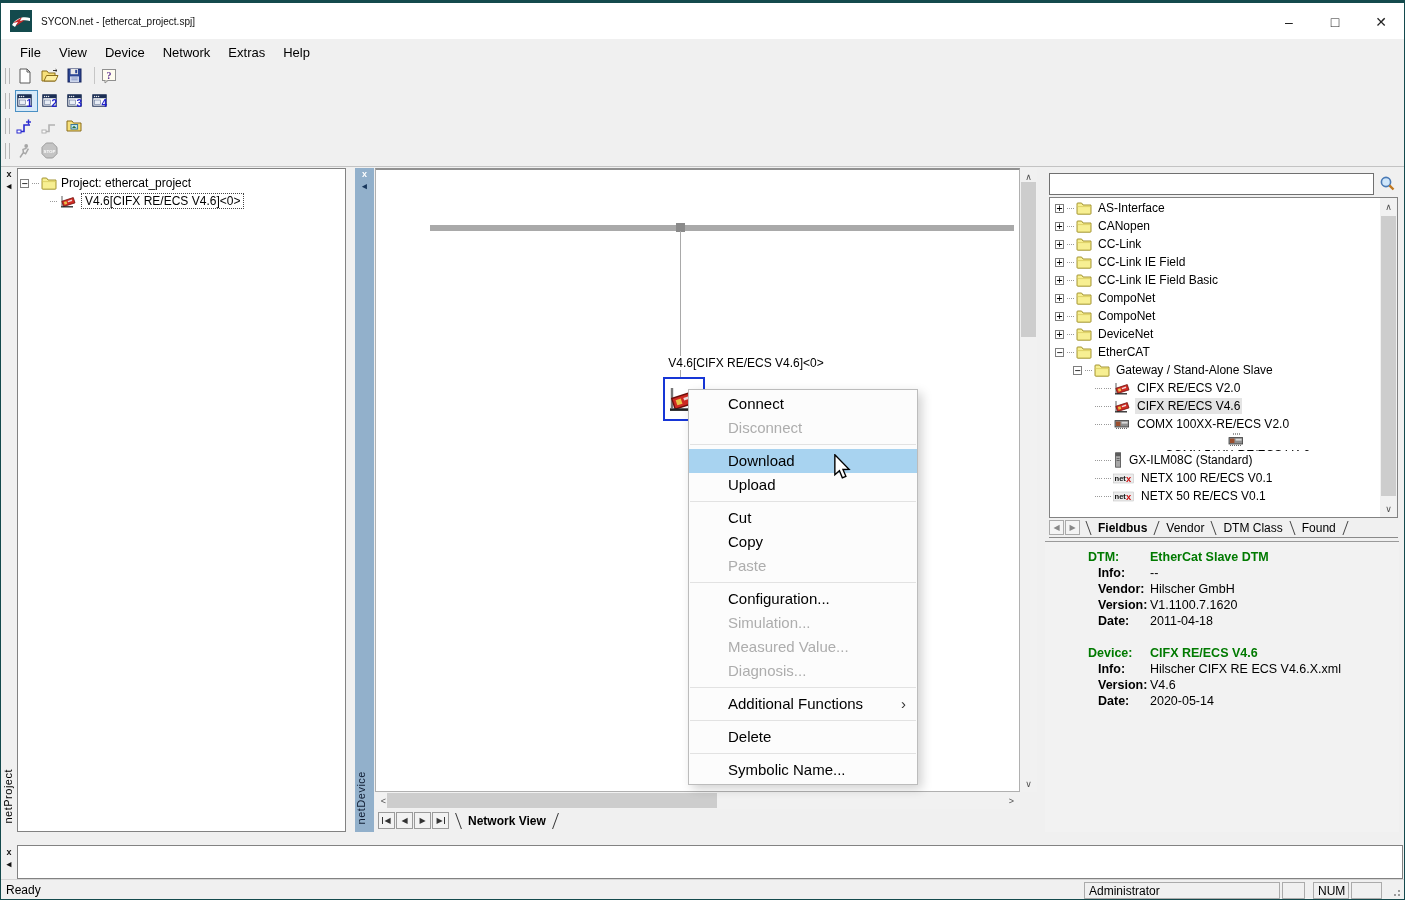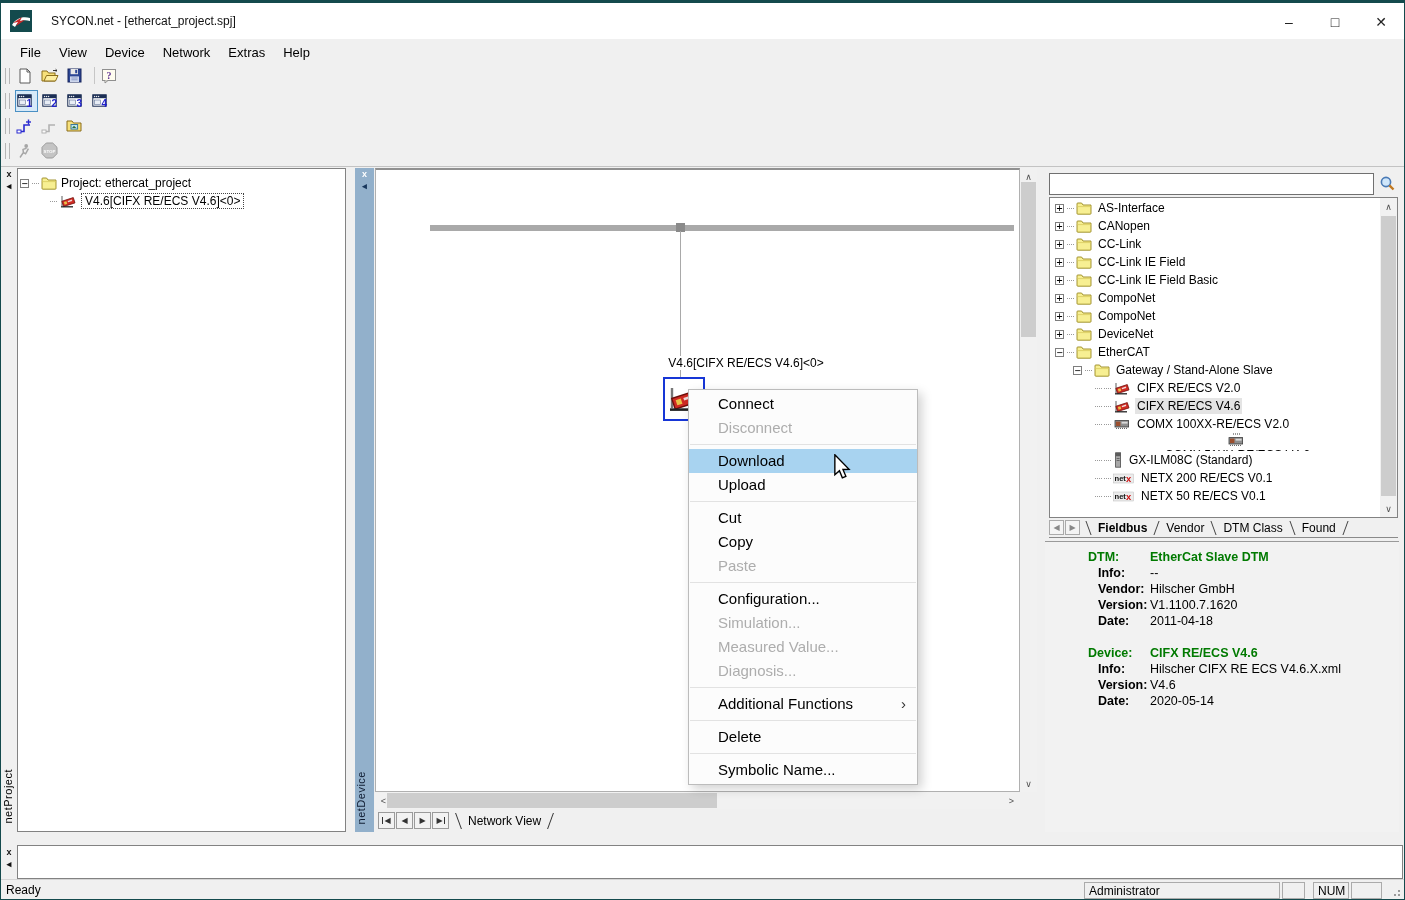--- a/index.html
+++ b/index.html
@@ -7,21 +7,21 @@
     --dock-blue:#92b0cb; --line:#a9a9a9; --dis:#adadad;
   }
   *{box-sizing:border-box; margin:0; padding:0;}
   body{font-family:"Liberation Sans",sans-serif; background:#555;}
   .window{position:relative; width:1405px; height:900px; background:var(--chrome);
           border:1px solid var(--frame); overflow:hidden; font-size:12px; color:#000;}
   
   .titlebar{position:absolute; left:0; top:0; width:100%; height:38px; background:#fff;
             border-top:2px solid var(--frame); display:flex; align-items:center;}
   .app-icon{margin-left:9px; width:22px; height:22px; flex:0 0 auto;}
-  .title-text{margin-left:19px; font-size:12px; color:#111;}
+  .title-text{margin-left:9px; font-size:10px; color:#111;}
   .win-controls{position:absolute; right:0; top:0; height:38px; display:flex;}
   .win-btn{width:46px; height:38px; display:flex; align-items:center; justify-content:center;
            font-size:14px; color:#222; font-weight:300;}
   
   .menubar{position:absolute; left:0; top:40px; height:22px; display:flex; align-items:center; padding-left:10px;}
   .menubar span{padding:2px 9px; font-size:13px;}
   
   .tb-row{position:absolute; left:0; height:25px; display:flex; align-items:center;}
   .grip{width:5px; height:16px; border-left:1px solid #b5b5b5; border-right:1px solid #b5b5b5; margin:0 5px 0 4px;}
   .tb-btn{width:23px; height:22px; display:flex; align-items:center; justify-content:center;
@@ -62,25 +62,25 @@
           font-size:9px; width:17px; height:17px; background:#f1f1f1;}
   .sb-thumb{position:absolute; background:#cdcdcd;}
   
   .navstrip{position:absolute; left:374px; top:808px; width:645px; height:23px; background:var(--chrome);
             display:flex; align-items:center; padding-left:3px;}
   .nav-btn{width:17px; height:17px; border:1px solid #9a9a9a; background:#f2f2f2; display:flex;
            align-items:center; justify-content:center; font-size:8px; color:#333; margin-right:1px; gap:1px;}
   .nav-bar{width:1px; height:7px; background:#333;}
   .slant{display:inline-block; width:1px; height:16px; background:#333; margin:0 9px; flex:0 0 auto;}
   .sl-l{transform:skewX(20deg);} .sl-r{transform:skewX(-20deg);}
-  .sheet-tab{font-size:12px; font-weight:normal; white-space:nowrap;}
+  .sheet-tab{font-size:12px; font-weight:bold; white-space:nowrap;}
   
   .menu{position:absolute; left:687px; top:388px; width:230px; background:#fcfcfc; border:1px solid #bcbcbc;
         box-shadow:4px 4px 10px rgba(0,0,0,.18); padding:2px 0; font-size:15px; z-index:60;}
-  .mi{height:24px; line-height:24px; padding-left:29px; position:relative; white-space:nowrap;}
+  .mi{height:24px; line-height:24px; padding-left:39px; position:relative; white-space:nowrap;}
   .mi.disabled{color:var(--dis);}
   .mi.hl{background:var(--sel-blue);}
   .mi .sub{position:absolute; right:11px; top:0; font-size:15px; color:#333;}
   .msep{height:1px; background:#e2e2e2; margin:4px 1px;}
   .cursor{position:absolute; left:832px; top:453px; z-index:70;}
   
   .right-panel{position:absolute; left:1044px; top:167px; width:354px; height:664px; background:var(--chrome);}
   .search-row{position:absolute; left:4px; top:5px; width:349px; height:22px; display:flex;}
   .search-input{flex:1; border:1px solid #707070; background:#fff; height:22px; font:12px "Liberation Sans",sans-serif; padding:0 4px;}
   .mag-btn{width:22px; height:22px; margin-left:2px; display:flex; align-items:center; justify-content:center;}
@@ -567,21 +567,21 @@
           <div class="crow" style="padding-left: 45px;">
             <span class="stub"></span>
             <span class="stub"></span>
             <span class="tico">
               <svg width="22" height="11" viewBox="0 0 22 11">
                 <rect x="0.5" y="1" width="20" height="9" fill="#ececec" stroke="#bbb" stroke-width="0.5"></rect>
                 <text x="1.5" y="8.4" font-family="Liberation Sans,sans-serif" font-size="7.6" font-weight="bold" fill="#111">net</text>
                 <text x="13" y="9" font-family="Liberation Sans,sans-serif" font-size="9.4" font-weight="bold" fill="#cc1111">x</text>
               </svg>
             </span>
-            <span class="lbl">NETX 200 RE/ECS V0.1</span>
+            <span class="lbl">NETX 100 RE/ECS V0.1</span>
           </div>
           <div class="crow" style="padding-left: 45px;">
             <span class="stub"></span>
             <span class="stub"></span>
             <span class="tico">
               <svg width="22" height="11" viewBox="0 0 22 11">
                 <rect x="0.5" y="1" width="20" height="9" fill="#ececec" stroke="#bbb" stroke-width="0.5"></rect>
                 <text x="1.5" y="8.4" font-family="Liberation Sans,sans-serif" font-size="7.6" font-weight="bold" fill="#111">net</text>
                 <text x="13" y="9" font-family="Liberation Sans,sans-serif" font-size="9.4" font-weight="bold" fill="#cc1111">x</text>
               </svg>

